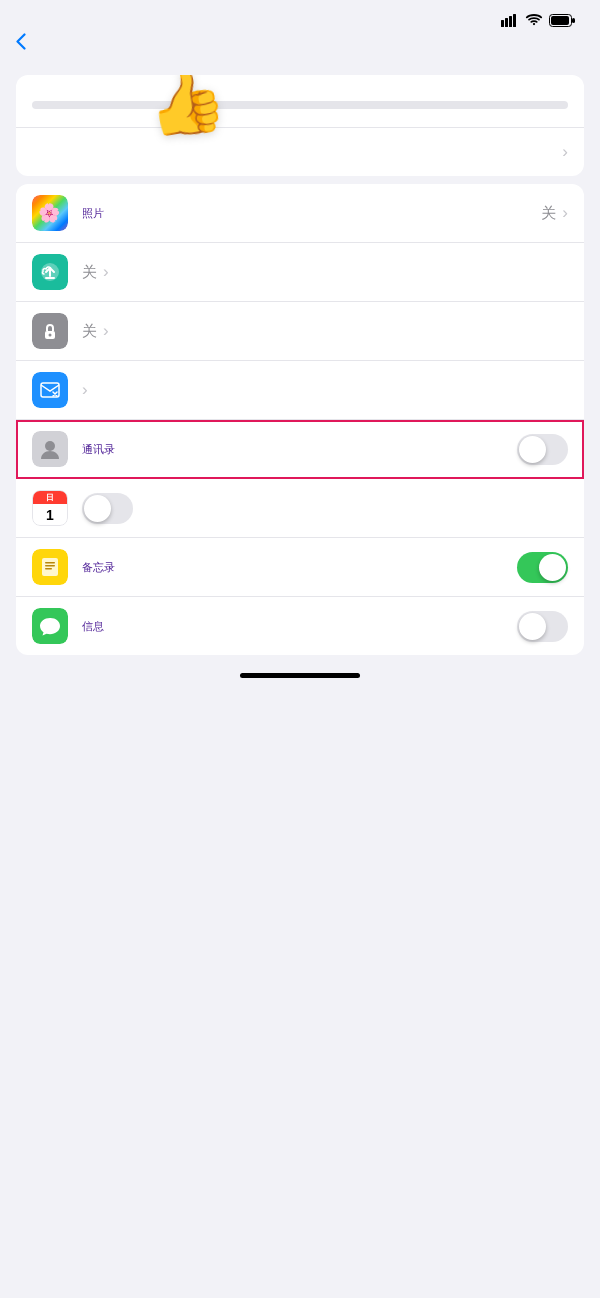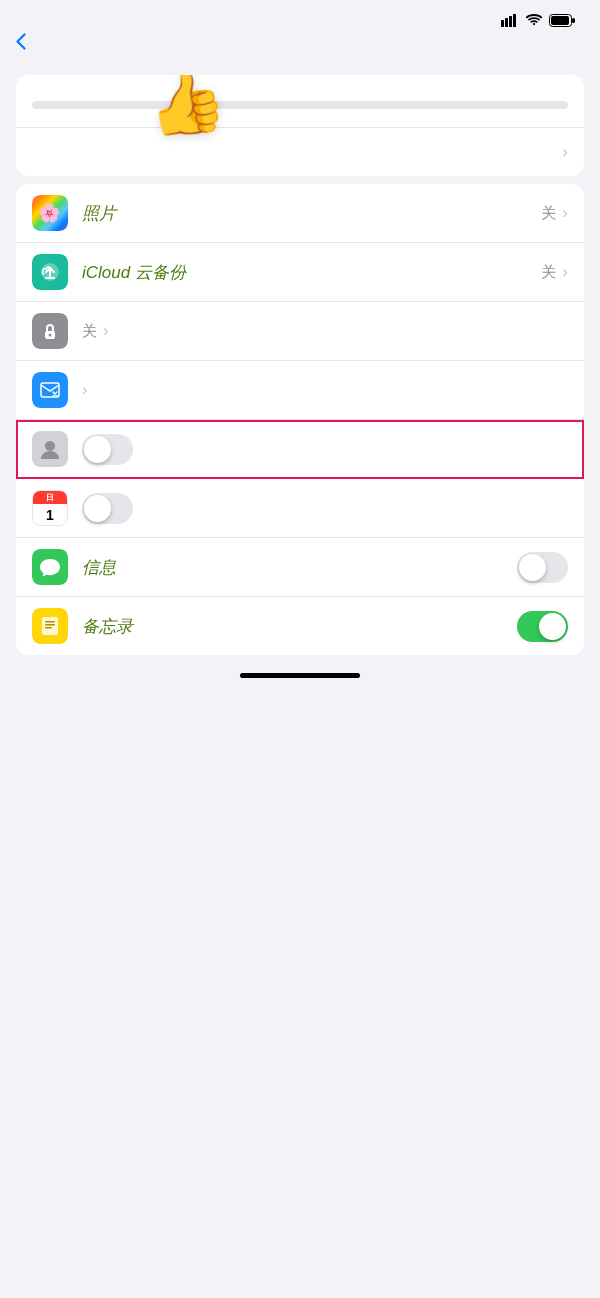--- a/index.html
+++ b/index.html
@@ -145,23 +145,22 @@
       flex-shrink: 0;
       display: flex;
       align-items: center;
       justify-content: center;
       font-size: 20px;
       overflow: hidden;
     }
 
     .item-label {
       flex: 1;
-      font-size: 17px;
-      color: #4d7c0f;
-      font-style: italic;
+      font-size: 11px;
+      color: #4c1d95;
     }
 
     .item-status {
       font-size: 15px;
       color: #8e8e93;
       margin-right: 4px;
     }
 
     
     .toggle {
@@ -294,21 +293,20 @@
         <div style="width:36px;height:36px;border-radius:8px;background:#1abc9c;display:flex;align-items:center;justify-content:center;">
         <svg width="22" height="22" viewBox="0 0 22 22" fill="none">
           <circle cx="11" cy="11" r="9" fill="white" opacity="0.3"></circle>
           <path d="M7 11 L11 7 L15 11" stroke="white" stroke-width="2" stroke-linecap="round" stroke-linejoin="round" fill="none"></path>
           <path d="M11 7 L11 15" stroke="white" stroke-width="2" stroke-linecap="round"></path>
           <path d="M7 17 L15 17" stroke="white" stroke-width="2" stroke-linecap="round"></path>
           <path d="M5 13 C3.5 13 3 11.5 4 10.5 C3.5 8 5.5 7 7 8 C7.5 6 10 5 11.5 7" stroke="white" stroke-width="1.5" fill="none" stroke-linecap="round"></path>
         </svg>
       </div>
       </div>
-      <span class="item-label">iCloud 云备份</span>
       <div class="status-chevron">
         <span class="item-status">关</span>
         <span class="chevron">›</span>
       </div>
     </div>
     <div class="list-item">
       <div class="app-icon">
         <div style="width:36px;height:36px;border-radius:8px;background:#8e8e93;display:flex;align-items:center;justify-content:center;">
         <svg width="20" height="20" viewBox="0 0 20 20" fill="none">
           <rect x="5" y="10" width="10" height="8" rx="2" fill="white"></rect>
@@ -339,61 +337,62 @@
     <div class="list-item highlighted">
       <div class="app-icon">
         <div style="width:36px;height:36px;border-radius:8px;background:#d1d1d6;display:flex;align-items:center;justify-content:center;overflow:hidden;">
         <svg width="28" height="28" viewBox="0 0 28 28" fill="none">
           <rect width="28" height="28" fill="#d1d1d6"></rect>
           <circle cx="14" cy="11" r="5" fill="#8e8e93"></circle>
           <path d="M5 24 C5 19.5 9 16 14 16 C19 16 23 19.5 23 24" fill="#8e8e93"></path>
         </svg>
       </div>
       </div>
+      <span class="item-label">通讯录</span>
       <div class="toggle off">
         <div class="toggle-knob"></div>
       </div>
     </div>
     <div class="list-item">
       <div class="app-icon">
         <div style="width:36px;height:36px;border-radius:8px;background:white;border:1px solid #e5e5ea;display:flex;flex-direction:column;align-items:center;overflow:hidden;">
         <div style="background:#ff3b30;width:100%;text-align:center;font-size:8px;color:white;font-weight:600;padding:1px 0;">日</div>
         <div style="font-size:14px;font-weight:700;color:#000;line-height:1.6;">1</div>
       </div>
       </div>
-      <div class="toggle off">
-        <div class="toggle-knob"></div>
-      </div>
-    </div>
-    <div class="list-item">
-      <div class="app-icon">
-        <div style="width:36px;height:36px;border-radius:8px;background:#34c759;display:flex;align-items:center;justify-content:center;">
-        <svg width="22" height="20" viewBox="0 0 22 20" fill="none">
-          <path d="M11 2 C5.5 2 1 5.5 1 10 C1 12.5 2.3 14.7 4.5 16.2 L3.5 19.5 L7.5 17.8 C8.6 18.1 9.8 18.2 11 18.2 C16.5 18.2 21 14.7 21 10 C21 5.3 16.5 1.8 11 2Z" fill="white"></path>
-        </svg>
-      </div>
-      </div>
-      <span class="item-label">信息</span>
       <div class="toggle off">
         <div class="toggle-knob"></div>
       </div>
     </div>
     <div class="list-item">
       <div class="app-icon">
         <div style="width:36px;height:36px;border-radius:8px;background:#ffd60a;display:flex;align-items:center;justify-content:center;">
         <svg width="20" height="22" viewBox="0 0 20 22" fill="none">
           <rect x="2" y="2" width="16" height="18" rx="2" fill="white" opacity="0.8"></rect>
           <rect x="5" y="6" width="10" height="1.5" rx="0.75" fill="#b8860b"></rect>
           <rect x="5" y="9" width="10" height="1.5" rx="0.75" fill="#b8860b"></rect>
           <rect x="5" y="12" width="7" height="1.5" rx="0.75" fill="#b8860b"></rect>
         </svg>
       </div>
       </div>
       <span class="item-label">备忘录</span>
       <div class="toggle on">
         <div class="toggle-knob"></div>
       </div>
     </div>
+    <div class="list-item">
+      <div class="app-icon">
+        <div style="width:36px;height:36px;border-radius:8px;background:#34c759;display:flex;align-items:center;justify-content:center;">
+        <svg width="22" height="20" viewBox="0 0 22 20" fill="none">
+          <path d="M11 2 C5.5 2 1 5.5 1 10 C1 12.5 2.3 14.7 4.5 16.2 L3.5 19.5 L7.5 17.8 C8.6 18.1 9.8 18.2 11 18.2 C16.5 18.2 21 14.7 21 10 C21 5.3 16.5 1.8 11 2Z" fill="white"></path>
+        </svg>
+      </div>
+      </div>
+      <span class="item-label">信息</span>
+      <div class="toggle off">
+        <div class="toggle-knob"></div>
+      </div>
+    </div>
   </div>
 
 <div class="home-indicator">
   <div class="home-bar"></div>
 </div>
 
 </body></html>

